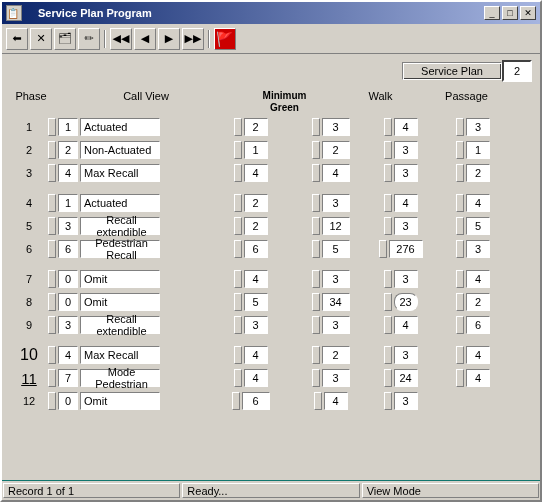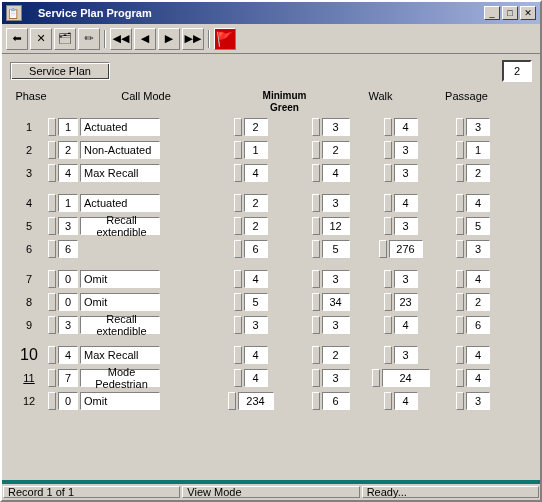--- a/index.html
+++ b/index.html
@@ -98,21 +98,21 @@
     .content {
       flex: 1;
       background: #d4d0c8;
       padding: 6px 8px 4px 8px;
       display: flex;
       flex-direction: column;
     }
     .plan-header {
       display: flex;
       align-items: center;
-      justify-content: space-between;
+      justify-content: flex-end;
       margin-bottom: 8px;
       gap: 0;
     }
     .plan-btn {
       background: #d4d0c8;
       border: 1px solid #808080;
       border-right: 1px solid #fff;
       border-bottom: 1px solid #fff;
       box-shadow: inset 1px 1px 0 #fff, inset -1px -1px 0 #404040;
       padding: 2px 16px;
@@ -195,21 +195,21 @@
     }
     .input-wide { width: 80px; justify-content: flex-start; padding-left: 3px; }
     .input-num { width: 24px; }
     .input-num2 { width: 28px; }
     .input-mode-num { width: 20px; }
     .separator-row {
       height: 6px;
     }
     .status-bar {
       display: flex;
-      border-top: 4px solid #0f766e;
+      border-top: 1px solid #0f766e;
       height: 20px;
       background: #d4d0c8;
     }
     .status-pane {
       flex: 1;
       display: flex;
       align-items: center;
       padding: 0 4px;
       border: 1px solid #808080;
       border-left: 1px solid #fff;
@@ -249,21 +249,21 @@
 
   <div class="content">
 
     <div class="plan-header">
       <button class="plan-btn">Service Plan</button>
       <div class="plan-num-field">2</div>
     </div>
 
     <div class="col-headers">
       <div class="col-header">Phase</div>
-      <div class="col-header">Call Mode</div>
+      <div class="col-header">Call View</div>
       <div class="col-header" style="font-size:10px;font-weight:bold;">Minimum<br>Green</div>
       <div class="col-header">Walk</div>
       <div class="col-header">Passage</div>
     </div>
 
     <div class="data-rows" id="data-rows-container">
     <div class="data-row">
           <div class="cell">
             <span style="font-size:11px;">1</span>
           </div>
@@ -445,20 +445,21 @@
           </div>
         </div>
         <div class="data-row">
           <div class="cell">
             <span style="font-size:11px;">6</span>
           </div>
           <div class="cell left">
     <div class="field-group">
       <div class="small-indicator"></div>
       <div class="input-field input-mode-num">6</div>
+      <div class="input-field input-wide">Pedestrian Recall</div>
     </div>
           </div>
           <div class="cell">
     <div class="field-group">
       <div class="small-indicator"></div>
       <div class="input-field" style="width:24px;">6</div>
     </div>
           </div>
           <div class="cell">
     <div class="field-group">
@@ -535,21 +536,21 @@
           </div>
           <div class="cell">
     <div class="field-group">
       <div class="small-indicator"></div>
       <div class="input-field input-num2">34</div>
     </div>
           </div>
           <div class="cell">
     <div class="field-group">
       <div class="small-indicator"></div>
-      <div class="input-field" style="width:24px;">23</div>
+      <div class="input-field" style="width:24px;border-radius:8px;">23</div>
     </div>
           </div>
           <div class="cell">
     <div class="field-group">
       <div class="small-indicator"></div>
       <div class="input-field input-num">2</div>
     </div>
           </div>
         </div>
         <div class="data-row">
@@ -620,21 +621,21 @@
           </div>
           <div class="cell">
     <div class="field-group">
       <div class="small-indicator"></div>
       <div class="input-field input-num">4</div>
     </div>
           </div>
         </div>
         <div class="data-row">
           <div class="cell">
-            <span style="font-size:11px;text-decoration:underline;">11</span>
+            <span style="font-size:15px;text-decoration:underline;">11</span>
           </div>
           <div class="cell left">
     <div class="field-group">
       <div class="small-indicator"></div>
       <div class="input-field input-mode-num">7</div>
       <div class="input-field input-wide">Mode Pedestrian</div>
     </div>
           </div>
           <div class="cell">
     <div class="field-group">
@@ -644,21 +645,21 @@
           </div>
           <div class="cell">
     <div class="field-group">
       <div class="small-indicator"></div>
       <div class="input-field input-num2">3</div>
     </div>
           </div>
           <div class="cell">
     <div class="field-group">
       <div class="small-indicator"></div>
-      <div class="input-field" style="width:48px;text-align:center;">24</div>
+      <div class="input-field" style="width:24px;text-align:center;">24</div>
     </div>
           </div>
           <div class="cell">
     <div class="field-group">
       <div class="small-indicator"></div>
       <div class="input-field input-num">4</div>
     </div>
           </div>
         </div>
         <div class="data-row">
@@ -668,26 +669,20 @@
           <div class="cell left">
     <div class="field-group">
       <div class="small-indicator"></div>
       <div class="input-field input-mode-num">0</div>
       <div class="input-field input-wide">Omit</div>
     </div>
           </div>
           <div class="cell">
     <div class="field-group">
       <div class="small-indicator"></div>
-      <div class="input-field" style="width:36px;">234</div>
-    </div>
-          </div>
-          <div class="cell">
-    <div class="field-group">
-      <div class="small-indicator"></div>
       <div class="input-field input-num2">6</div>
     </div>
           </div>
           <div class="cell">
     <div class="field-group">
       <div class="small-indicator"></div>
       <div class="input-field" style="width:24px;">4</div>
     </div>
           </div>
           <div class="cell">
@@ -695,16 +690,16 @@
       <div class="small-indicator"></div>
       <div class="input-field input-num">3</div>
     </div>
           </div>
         </div>
       </div>
   </div>
 
   <div class="status-bar">
     <div class="status-pane">Record 1 of 1</div>
+    <div class="status-pane">Ready...</div>
     <div class="status-pane">View Mode</div>
-    <div class="status-pane">Ready...</div>
   </div>
 </div>
 
 </body></html>

